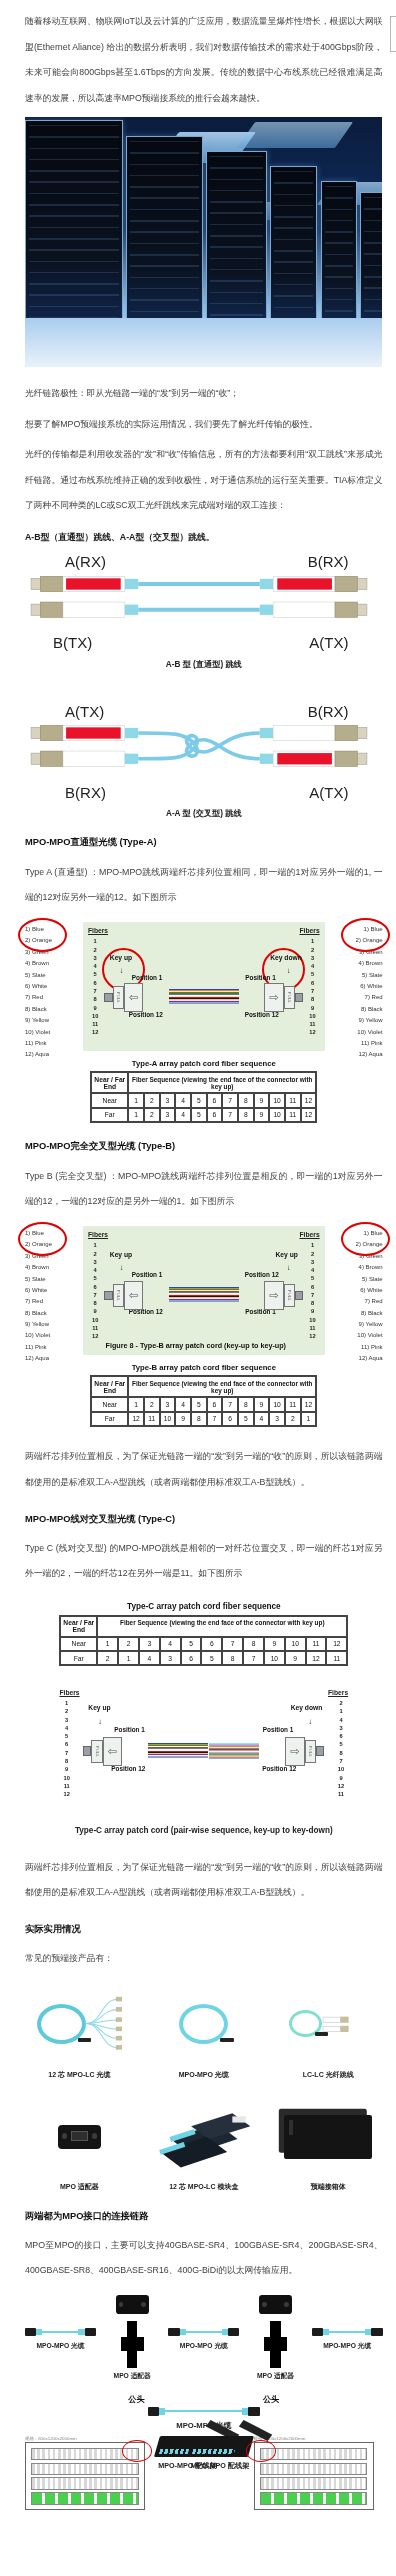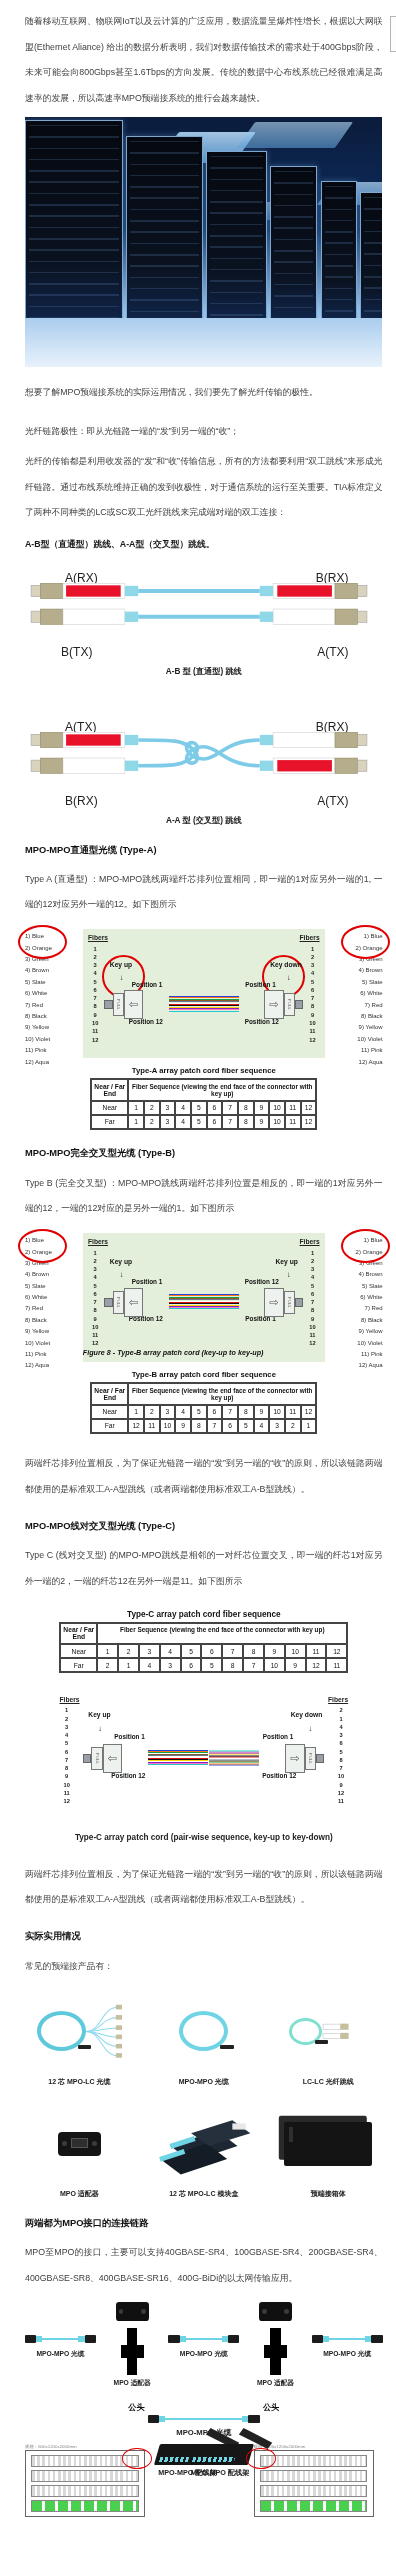--- a/index.html
+++ b/index.html
@@ -20,21 +20,21 @@
   .hero { width:357px; height:250px; margin:6.2px 0 12.4px 0; position:relative; overflow:hidden;
           background:linear-gradient(180deg,#0b1c3c 0%,#0e2d5e 45%,#9cc4e8 78%,#cfe3f4 100%); }
   .ceil { position:absolute; background:linear-gradient(180deg,#bfe2ff,#5d9fd6); opacity:.85; transform:skewX(-35deg); border-radius:1.5px; }
   .rackp { position:absolute; bottom:46px; background:linear-gradient(180deg,#05080f,#0a1220 70%,#10254a);
            border:1px solid #7ea8cf; border-bottom:none; box-shadow:0 0 6.2px rgba(120,180,240,.35); }
   .rackp::after { content:""; position:absolute; inset:3.1px; background:repeating-linear-gradient(180deg,rgba(90,130,180,.25) 0 1.5px,transparent 1.5px 11.3px); }
   .floor { position:absolute; left:0; right:0; bottom:0; height:49px; background:linear-gradient(180deg,#aacdee,#e8f2fb); }
 
   
   .jumper-wrap { position:relative; width:340px; margin:5.2px 0 2.1px 4.1px; }
-  .jlab { position:absolute; font-size:12px; color:#222;margin-top:10px; }
+  .jlab { position:absolute; font-size:15px; color:#222; }
 
   
   .typ-fig { display:flex; justify-content:space-between; margin:11.3px 0 4.1px 0; }
   .fc-col { width:47px; position:relative; padding-top:2.1px; }
   .fc-item { font-size:6px; color:#333; line-height:1.9; white-space:nowrap; }
   .fc-ring { position:absolute; top:-4.1px; left:-7.2px; width:49px; height:34px; border:2.1px solid #e10000; border-radius:50%; }
   .gb-area { width:242px; }
   .greenbox { position:relative; width:242px; height:129px; background:#e4efdb; }
   .whitebox { position:relative; width:242px; height:129px; background:#ffffff; }
   .gb-fibers { position:absolute; top:5.2px; font-weight:bold; color:#222; font-size:6.7px; text-decoration:underline; }
@@ -120,29 +120,29 @@
     <div class="ceil" style="left:58%;top:34%;width:46px;height:17.5px;opacity:.5;"></div>
     <div class="rackp" style="left:0px;width:98px;height:201px;"></div>
     <div class="rackp" style="left:101px;width:77px;height:185px;"></div>
     <div class="rackp" style="left:181px;width:61px;height:170px;"></div>
     <div class="rackp" style="left:245px;width:47px;height:155px;"></div>
     <div class="rackp" style="left:296px;width:36px;height:140px;"></div>
     <div class="rackp" style="left:335px;width:26px;height:129px;"></div>
     <div class="floor"></div>
   </div>
 
+  <p class="para" style="margin-top:13.4px;">光纤链路极性：即从光链路一端的“发”到另一端的“收”；</p>
   <p class="para">想要了解MPO预端接系统的实际运用情况，我们要先了解光纤传输的极性。</p>
-  <p class="para" style="margin-top:13.4px;">光纤链路极性：即从光链路一端的“发”到另一端的“收”；</p>
   <p class="para" style="margin-top:2px;">光纤的传输都是利用收发器的“发”和“收”传输信息，所有的方法都要利用“双工跳线”来形成光纤链路。通过布线系统维持正确的发到收极性，对于通信系统的运行至关重要。TIA标准定义了两种不同种类的LC或SC双工光纤跳线来完成端对端的双工连接：</p>
   <div class="bold-line">A-B型（直通型）跳线、A-A型（交叉型）跳线。</div>
 
   <div class="jumper-wrap" style="height:98px;">
     <div class="jlab" style="left:36px;top:0;">A(RX)</div>
     <div class="jlab" style="right:20.6px;top:0;">B(RX)</div>
-    <div class="jlab" style="left:32px;bottom:0;">B(TX)</div>
+    <div class="jlab" style="left:24px;bottom:0;">B(TX)</div>
     <div class="jlab" style="right:20.6px;bottom:0;">A(TX)</div>
     <svg width="340" height="62" style="position:absolute;top:16.5px;left:0;" viewBox="0 0 660 120">
       <g>
         <rect x="4" y="16" width="18" height="22" fill="#d9d3bd" stroke="#999"></rect>
           <rect x="22" y="12" width="44" height="30" fill="#b5ad8c" stroke="#8d865f"></rect>
         <rect x="66" y="12" width="120" height="30" fill="#fff" stroke="#ccc"></rect>
           <rect x="72" y="16" width="106" height="22" fill="#e8132a"></rect>
         <rect x="186" y="17" width="26" height="20" fill="#8fd8e8"></rect>
         <rect x="4" y="66" width="18" height="22" fill="#d9d3bd" stroke="#999"></rect>
           <rect x="22" y="62" width="44" height="30" fill="#b5ad8c" stroke="#8d865f"></rect>
@@ -406,21 +406,21 @@
             <div style="background: rgb(255, 119, 187);"></div>
             <div style="background: rgb(34, 204, 204);"></div>
           </div>
         <div class="conn" style="right:21.6px;top:55px;">
           <div class="abox">⇨</div>
           <div class="pbox">
               <span>PULL</span>
             </div>
           <div class="stub"></div>
         </div>
-        <div style="position:absolute;left:0;right:16px;bottom:5.2px;text-align:left;font-weight:bold;font-size:7.2px;color:#111;font-style:italic;">Figure 8 - Type-B array patch cord (key-up to key-up)</div>
+        <div style="position:absolute;left:0;right:16px;bottom:5.2px;text-align:center;font-weight:bold;font-size:7.2px;color:#111;">Figure 8 - Type-B array patch cord (key-up to key-up)</div>
       </div>
       <div class="seq-title">Type-B array patch cord fiber sequence</div>
       <div class="seq-table">
         <div class="seq-head">
             <div class="seq-lbl">Near / Far End</div>
             <div class="seq-fs">Fiber Sequence (viewing the end face of the connector with key up)</div>
           </div>
         <div class="seq-row">
             <div class="seq-lbl" style="font-weight:normal;">Near</div>
             <div style="display:contents"><div class="seq-cell">1</div><div class="seq-cell">2</div><div class="seq-cell">3</div><div class="seq-cell">4</div><div class="seq-cell">5</div><div class="seq-cell">6</div><div class="seq-cell">7</div><div class="seq-cell">8</div><div class="seq-cell">9</div><div class="seq-cell">10</div><div class="seq-cell">11</div><div class="seq-cell">12</div></div>

